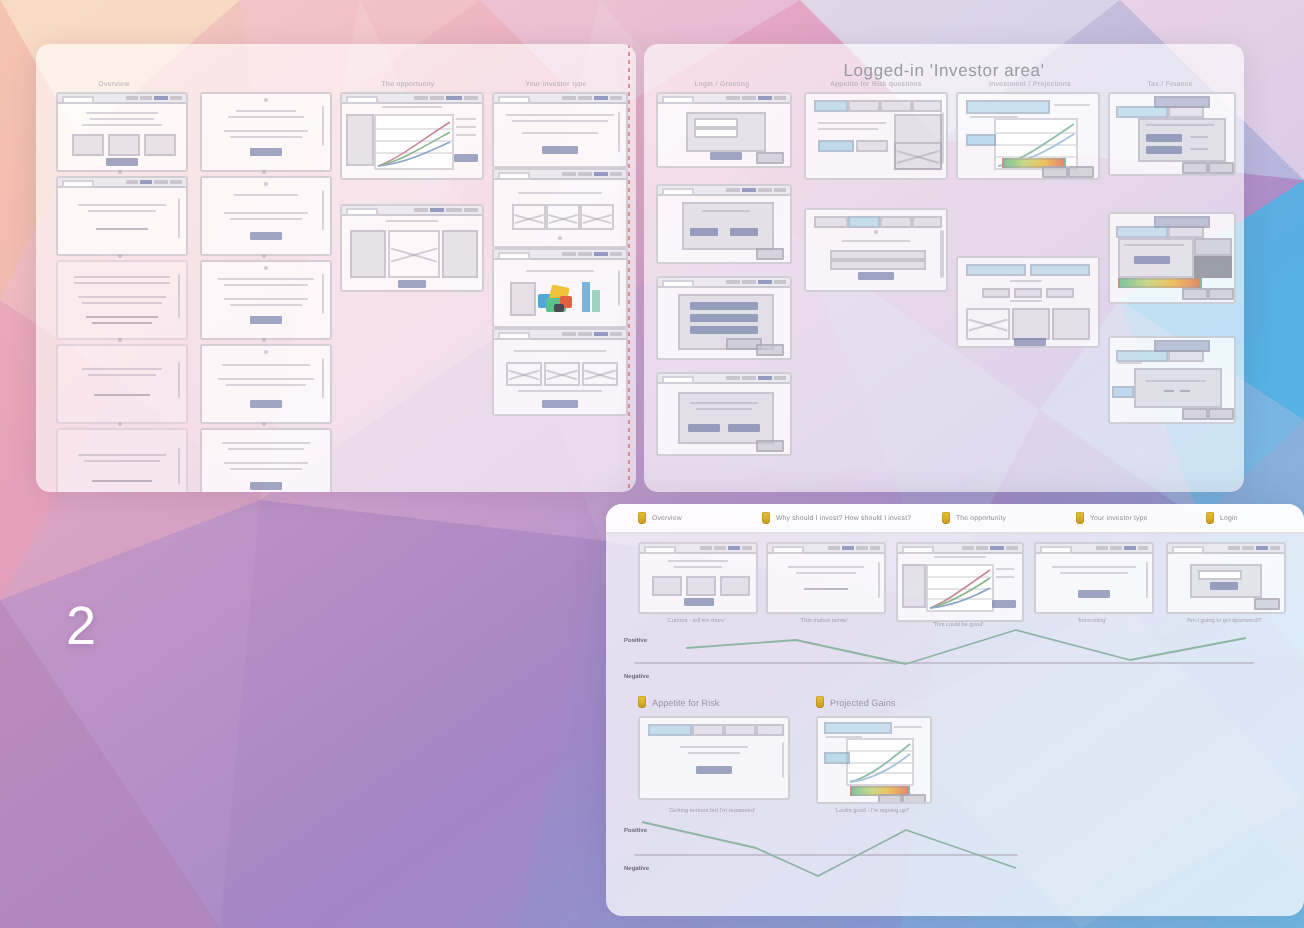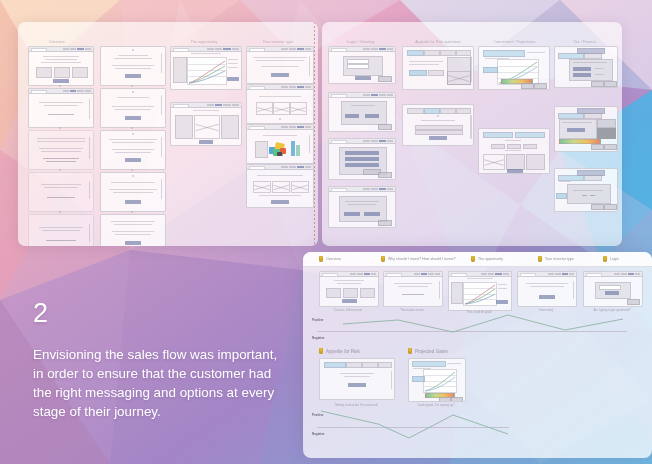--- a/index.html
+++ b/index.html
@@ -424,20 +424,21 @@
         <div class="ln" style="left:12px;top:26px;width:42px;"></div>
         <div class="btn-wf" style="left:24px;top:31px;width:18px;"></div>
       </div>
     </div>
     <div class="cap" style="left:228px;top:186px;width:66px;"></div>
 
     <div class="seam" style="right:3px;"></div>
   </div>
 
   <div class="board" id="board-b">
+    <div class="board-title">Logged-in 'Investor area'</div>
 
     <div class="col-head" style="left:6px;top:18px;width:66px;">Login / Greeting</div>
     <div class="col-head" style="left:78px;top:18px;width:76px;">Appetite for Risk questions</div>
     <div class="col-head" style="left:158px;top:18px;width:70px;">Investment / Projections</div>
     <div class="col-head" style="left:232px;top:18px;width:62px;">Tax / Finance</div>
 
     <div class="wf" style="left:6px;top:24px;width:66px;height:36px;">
       <div class="wf-chrome">
         <span class="addr"></span>
         <span class="nav" style="left:34px;width:7px;"></span>
@@ -805,16 +806,15 @@
     <div class="axis-label" style="left:9px;top:161px;">Positive</div>
     <div class="axis-label" style="left:9px;top:180px;">Negative</div>
     <div class="axis-line" style="left:14px;top:175px;width:192px;"></div>
     <svg class="senti" width="349" height="206" style="position:absolute;left:0;top:0;pointer-events:none;" aria-hidden="true">
       <path d="M18 159 L 75 172 L 106 186 L 150 163 L 205 182" fill="none" stroke="#8fb5a4" stroke-width="0.9" stroke-linejoin="round"></path>
     </svg>
   </div>
 
   <div id="caption">
     <div class="num">2</div>
-    <p class="body">Envisioning the sales flow was important, in order to ensure that the customer had the right messaging and options at every stage of their journey.</p>
   </div>
 
 </div>
 
 </body></html>

